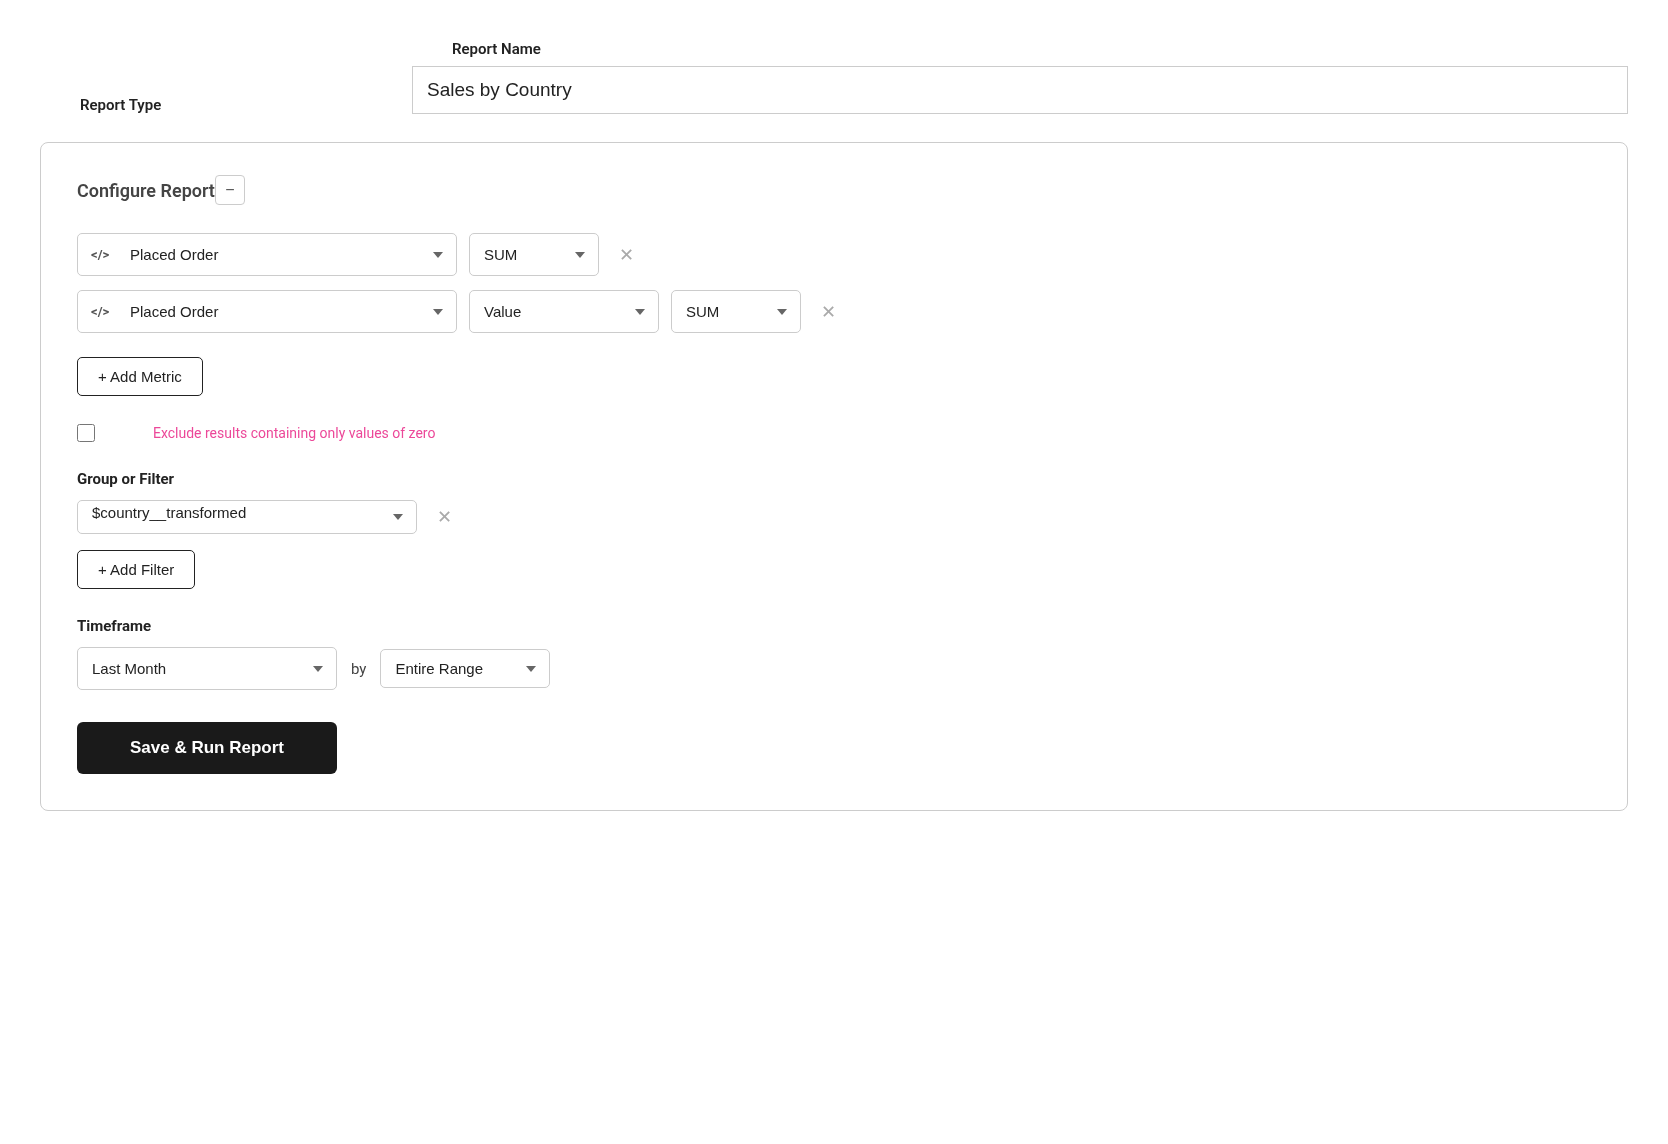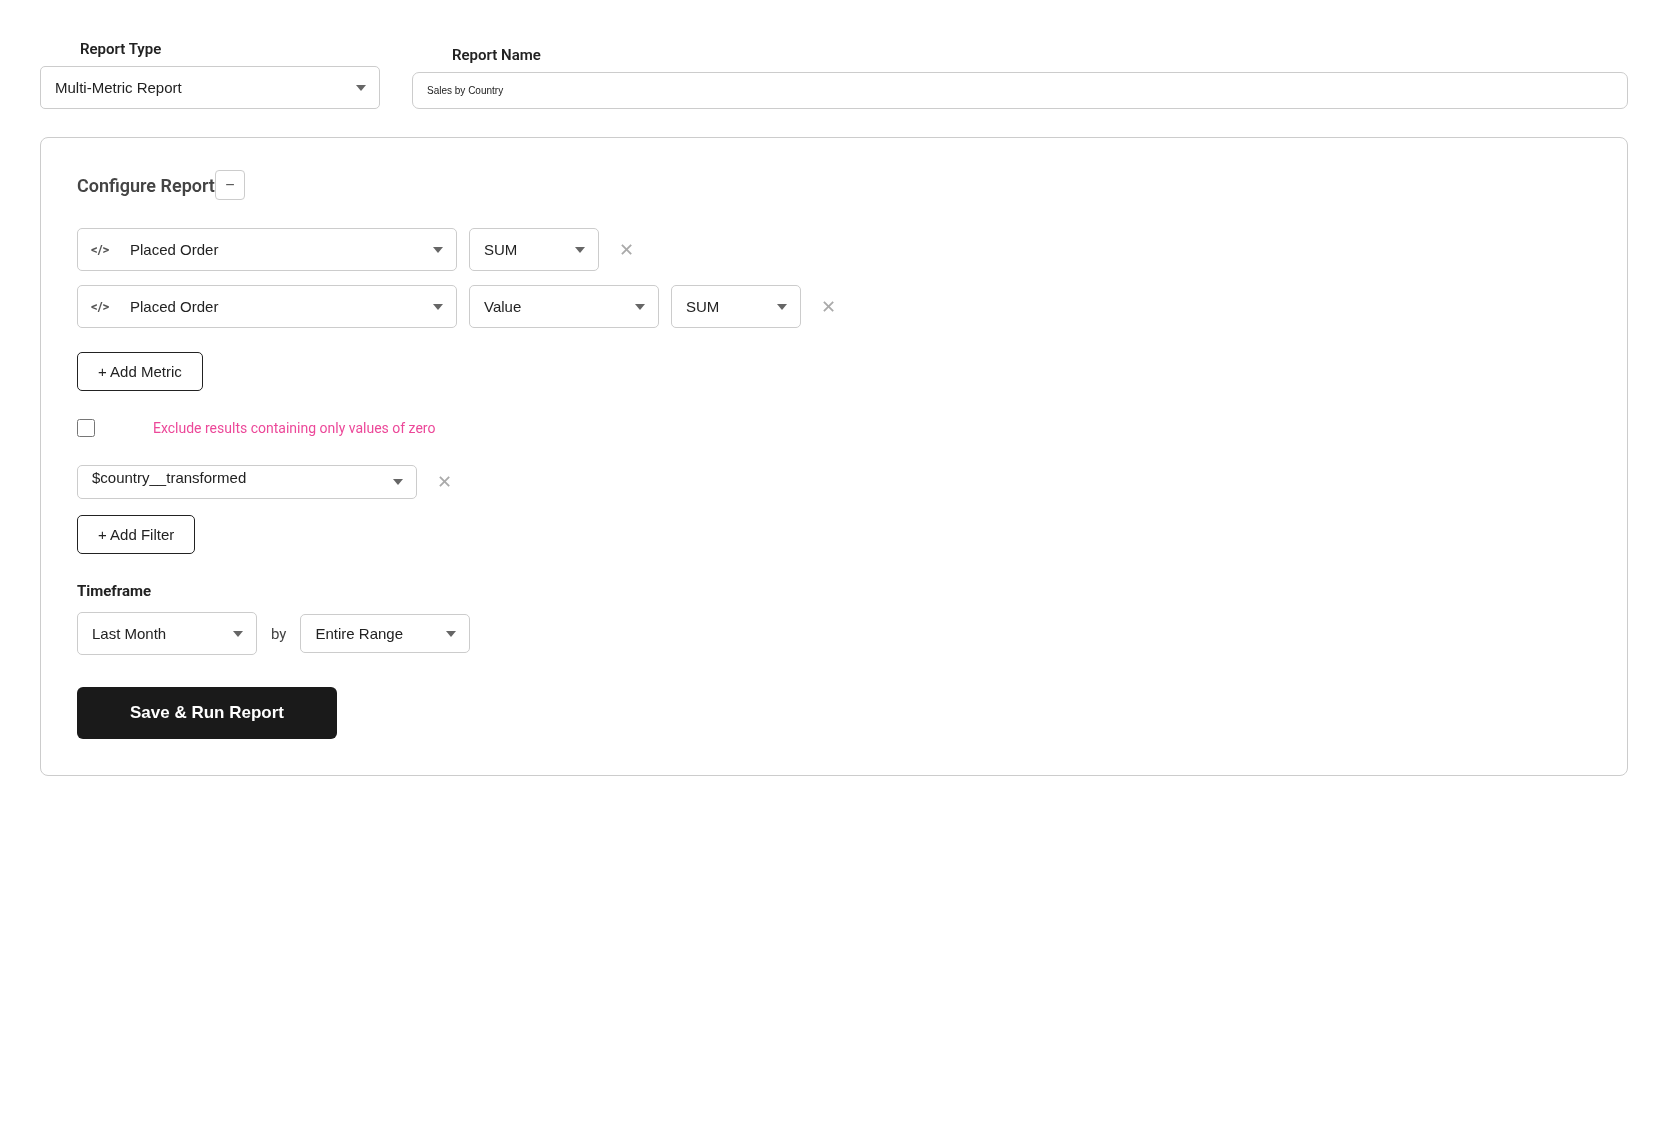--- a/index.html
+++ b/index.html
@@ -63,22 +63,22 @@
       color: #222;
       background: #fff;
       cursor: pointer;
       outline: none;
     }
 
     .text-input {
       width: 100%;
       padding: 12px 14px;
       border: 1.5px solid #ccc;
-      border-radius: 7px;
-      font-size: 10px;
+      border-radius: 0;
+      font-size: 19px;
       color: #222;
       outline: none;
     }
 
     .configure-card {
       border: 1.5px solid #ccc;
       border-radius: 8px;
       padding: 32px 36px 36px;
       position: relative;
     }
@@ -298,21 +298,21 @@
     }
 
     .timeframe-row {
       display: flex;
       align-items: center;
       gap: 14px;
       margin-bottom: 32px;
     }
 
     .timeframe-select-wrapper {
-      width: 180px;
+      width: 260px;
       position: relative;
     }
 
     .timeframe-select-wrapper select {
       width: 100%;
       padding: 12px 40px 12px 14px;
       border: 1.5px solid #ccc;
       border-radius: 5px;
       font-size: 15px;
       color: #222;
@@ -375,28 +375,20 @@
       transform: translateY(-50%);
       pointer-events: none;
     }
   </style>
 </head>
 <body>
 
 <div class="top-section">
   <div class="field-group report-type">
     <label class="field-label">Report Type</label>
-    <div class="select-wrapper">
-      <select>
-        <option>Multi-Metric Report</option>
-        <option>Single Metric Report</option>
-        <option>Funnel Report</option>
-      </select>
-      <span class="chevron-down"></span>
-    </div>
   </div>
 
   <div class="field-group report-name">
     <label class="field-label">Report Name</label>
     <input type="text" class="text-input" value="Sales by Country" style="">
   </div>
 </div>
 
 <div class="configure-card">
   <div class="configure-header">
@@ -481,20 +473,21 @@
   <button class="add-metric-btn">+ Add Metric</button>
 
   
   <div class="checkbox-row">
     <input type="checkbox" style="">
     <span class="checkbox-label">Exclude results containing only values of zero</span>
   </div>
 
   
   <div>
+    <div class="section-label">Group or Filter</div>
 
     <div class="filter-row">
       <div class="filter-select-wrapper">
         <select style="width:100%; padding:3px 40px 12px 14px; border:1.5px solid #ccc; border-radius:5px; font-size:15px; color:#222; background:#fff; appearance:none; -webkit-appearance:none; cursor:pointer; outline:none;">
           <option selected="">$country__transformed</option>
           <option>$city</option>
           <option>$region</option>
           <option>$device</option>
         </select>
         <span class="chevron-down"></span>

